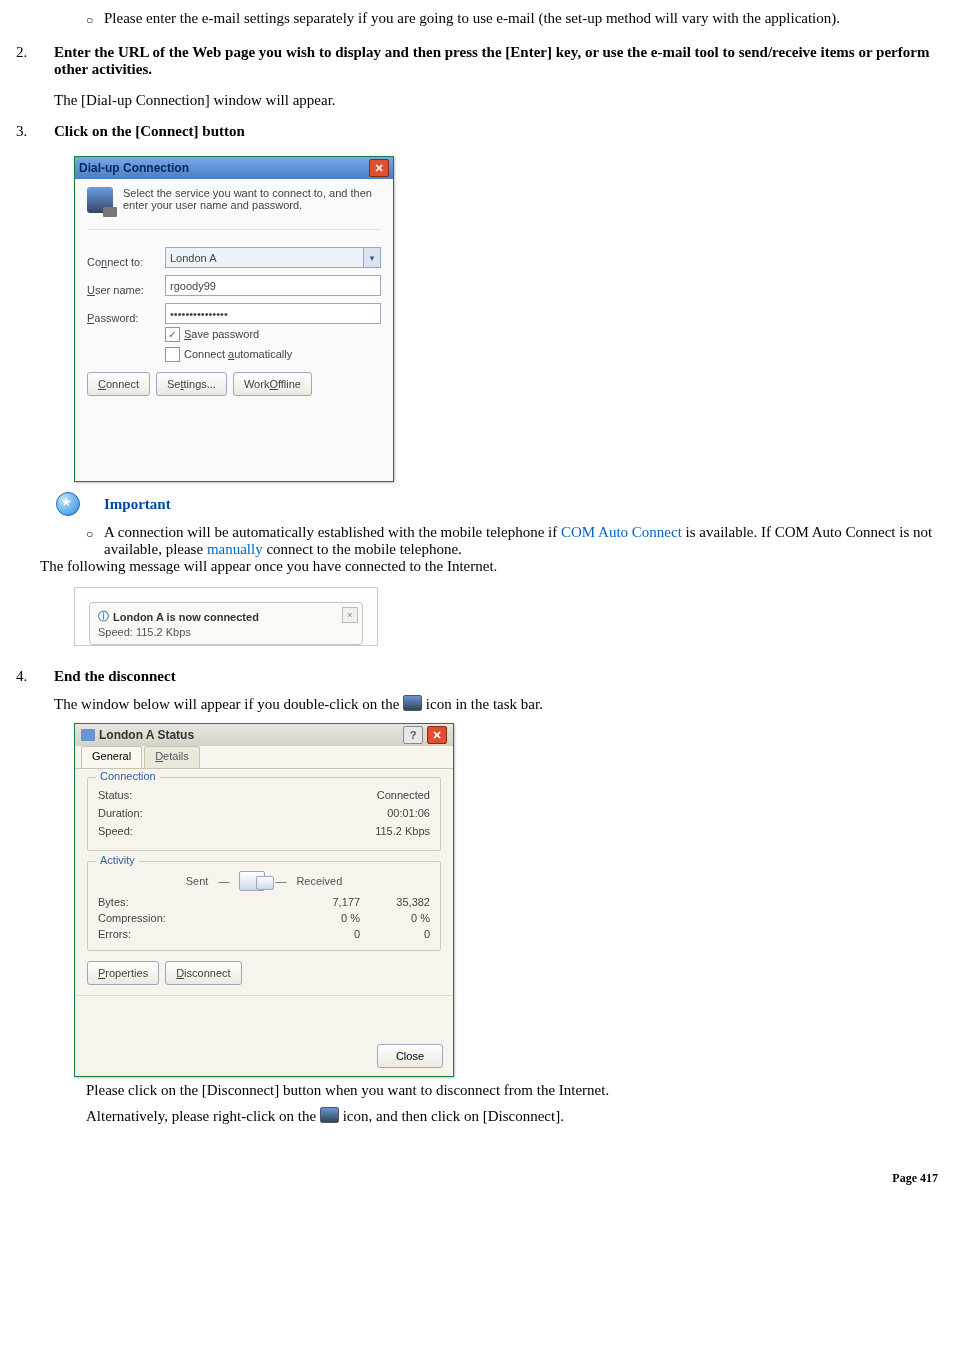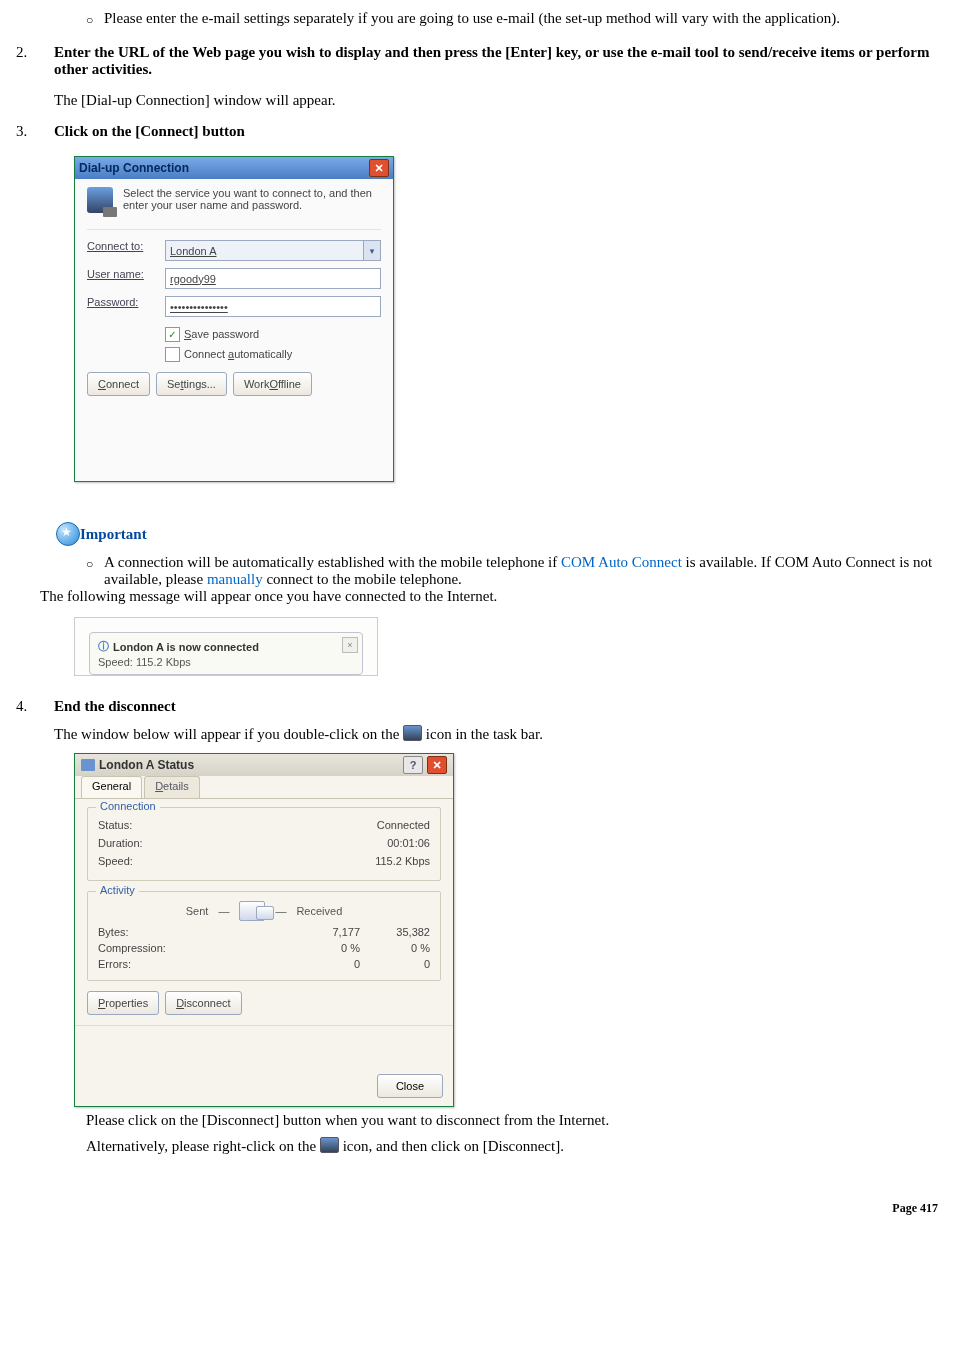--- a/index.html
+++ b/index.html
@@ -44,39 +44,39 @@
     display:flex; align-items:center; justify-content:center; border-radius:2px; color:#556;
   }
   .dlg1-body { padding:8px 12px; font-family:Tahoma,sans-serif; font-size:11px; color:#444;}
   .intro-row { display:flex; gap:10px; margin-bottom:10px; padding-bottom:16px; border-bottom:1px solid #e8e4dc;}
   .net-icon {
     width:26px; height:26px;
     background:linear-gradient(#6aa0e0,#346);
     border-radius:3px; position:relative;
   }
   .net-icon::after{content:""; position:absolute; right:-4px; bottom:-4px; width:14px; height:10px; background:#777; border-radius:1px;}
-  .form-row { display:flex; align-items:flex-start; height:28px;text-decoration:underline; }
+  .form-row { display:flex; align-items:flex-end; height:28px; }
   .form-row .lbl { width:78px; color:#445; }
   .form-row .lbl u { text-decoration:underline; }
   .txt-input {
     flex:1; height:19px; border:1px solid #9aa8c0; background:#fff;
     font-family:Tahoma,sans-serif; font-size:11px; padding:0 4px; display:flex; align-items:center;
   }
   .txt-input.dd { background:#edf2f9; position:relative; }
   .dd-btn { position:absolute; right:0; top:0; width:16px; height:19px; background:#dbe3f0; border-left:1px solid #9aa8c0; display:flex;align-items:center;justify-content:center; color:#3a5890; font-size:9px;}
   .chk-row { margin-left:78px; height:20px; display:flex; align-items:center; gap:4px;}
   .chk { width:13px; height:13px; border:1px solid #7a98c8; background:#fff; display:flex;align-items:center;justify-content:center; color:#2a7a2a; font-size:10px;}
   .btn-row { margin-top:8px; display:flex; gap:6px; }
   .w-btn {
     font-family:Tahoma,sans-serif; font-size:11px;
     border:1px solid #9aa8c0; background:linear-gradient(#fff,#ece8e0);
     height:22px; padding:0 10px; border-radius:3px; display:flex; align-items:center;
   }
   
-  .important-row { display:flex; align-items:center; gap:0; margin-left:40px; margin-top:40px;}
+  .important-row { display:flex; align-items:center; gap:24px; margin-left:40px; margin-top:10px;}
   .imp-icon {
     width:22px; height:22px; border-radius:50%;
     background:radial-gradient(circle at 30% 30%, #bfe6ff, #2a88d8);
     border:1px solid #1a68b0; position:relative;
   }
   .imp-icon::after { content:"★"; position:absolute; color:#fff; font-size:12px; left:4px; top:2px;}
   .imp-label { color:#0048a0; font-weight:bold; }
   
   .balloon-box { width:302px; margin-left:58px; margin-top:12px; border:1px solid #ccc;}
   .balloon-inner { padding:14px 14px 0 14px; background:#fdfdfb;}

